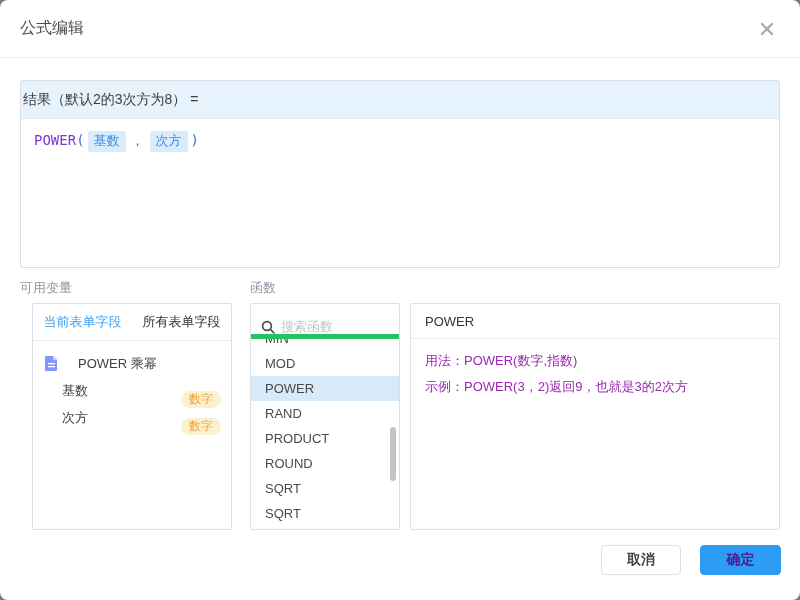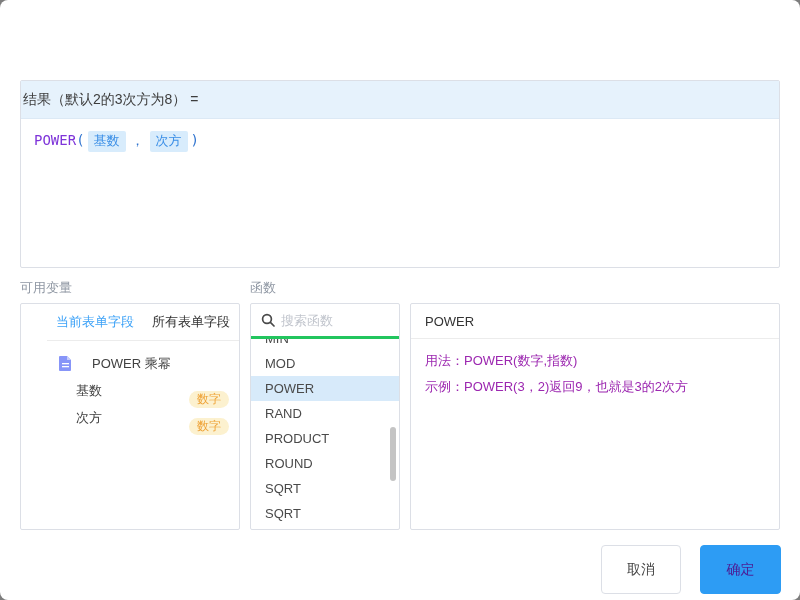--- a/index.html
+++ b/index.html
@@ -69,21 +69,21 @@
     font-size:13px; color:#8f97a3;
   }
   .lbl-vars { left:20px; }
   .lbl-funcs { left:250px; }
   
   .panel {
     position:absolute; top:303px; height:227px;
     border:1px solid #dcdfe6; border-radius:2px; background:#fff;
     overflow:hidden;
   }
-  .panel-vars  { left:20px;  width:220px;padding-left:26px; }
+  .panel-vars  { left:32px;  width:200px; }
   .panel-funcs { left:250px; width:150px; }
   .panel-detail{ left:410px; width:370px; }
   
   .tabs { display:flex; height:37px; border-bottom:1px solid #ececec; }
   .tab {
     flex:1; display:flex; align-items:center; justify-content:center;
     font-size:13px; color:#333; cursor:pointer;
   }
   .tab.active { color:var(--active-tab-blue,#3da2f7); }
   
@@ -96,23 +96,23 @@
   .tree-child { padding-left:29px; padding-right:10px; }
   .tree-child .grow { flex:1; }
   .type-badge {
     background:var(--badge-bg,#fcf1cf);
     color:var(--badge-text,#eea236);
     font-size:12px; line-height:17px;
     padding:0 8px; border-radius:9px;margin-top:18px;
   }
   
   .search-row {
-    height:35px; display:flex; align-items:center;
+    height:35px; display:flex; align-items:flex-end;
     padding:0 10px; gap:6px;
-    border-bottom:3px solid #22c55e;
+    border-bottom:5px solid #22c55e;
   }
   .search-input {
     border:none; outline:none; width:100px;
     font-size:13px; color:#333;
     font-family:inherit;
   }
   .search-input::placeholder { color:#c0c4cc; }
   .func-list { position:relative; height:190px; overflow:hidden; }
   .func-scroll { margin-top:-13px; }
   .func-item {
@@ -131,40 +131,44 @@
     border-bottom:1px solid #ececec;
     font-size:13px; color:#333;
   }
   .detail-body { padding:9px 14px; }
   .detail-line {
     font-size:13px; line-height:26px;
     color:var(--doc-purple,#9c27b0);
   }
   
   .btn {
-    position:absolute; top:545px; height:49px;
+    position:absolute; top:545px; height:30px;
     border-radius:4px; font-size:14px;
     display:flex; align-items:center; justify-content:center;
-    cursor:pointer; font-family:inherit;
+    cursor:pointer; font-family:inherit;font-weight:bold;
   }
   .btn-cancel {
     left:601px; width:80px;
     background:#fff; border:1px solid #dcdfe6; color:#444;
   }
   .btn-confirm {
     left:700px; width:81px;
     background:var(--accent-blue,#2d9cf4); border:1px solid var(--accent-blue,#2d9cf4);
     color:#4c1d95;
   }
 </style>
 </head>
 <body>
 
 <div class="dialog">
 
+  <div class="dlg-header">
+    <span class="dlg-title">公式编辑</span>
+    <button class="close-btn">✕</button>
+  </div>
 
   <div class="formula-box">
     <div class="result-bar">结果（默认2的3次方为8） =</div>
     <div class="formula-body">
       <span class="kw">POWER</span><span class="paren">(</span><span class="arg-token">基数</span><span class="comma">，</span><span class="arg-token">次方</span><span class="paren">)</span>
     </div>
   </div>
 
   <div class="section-label lbl-vars">可用变量</div>
   <div class="section-label lbl-funcs">函数</div>

